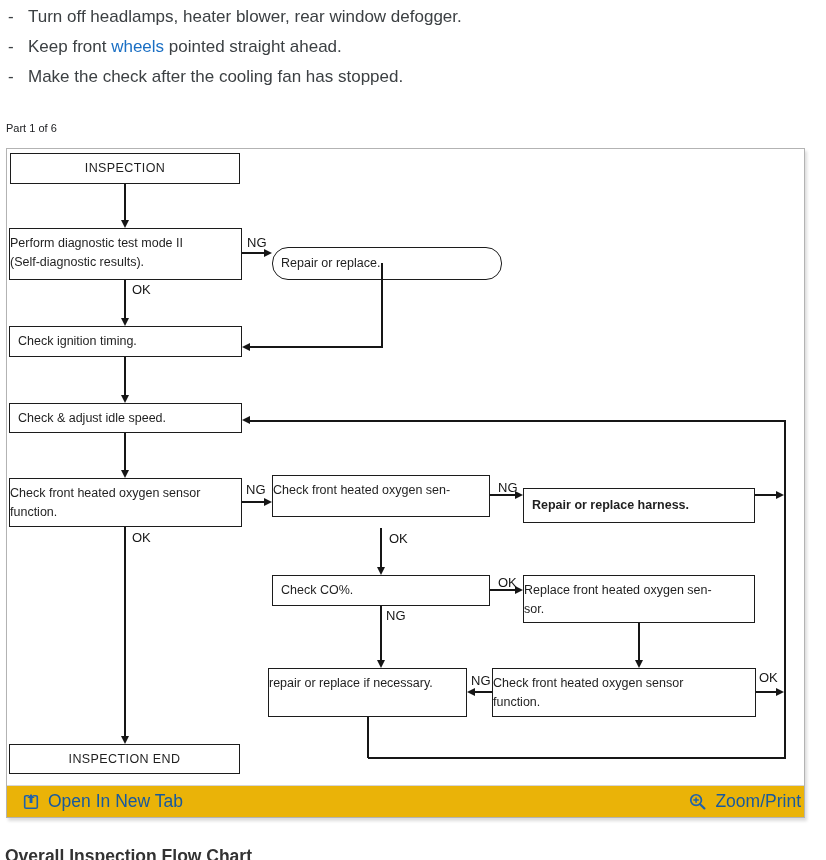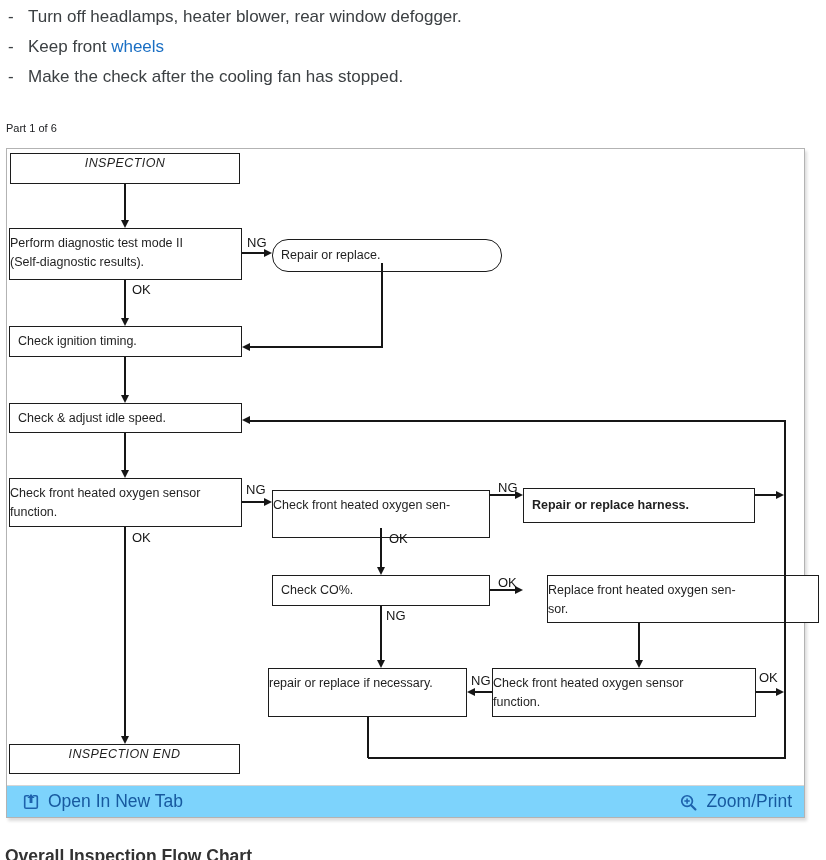--- a/index.html
+++ b/index.html
@@ -22,64 +22,65 @@
     border:1px solid #b3b3b3;background:#ffffff;
     box-shadow:2px 3px 3px rgba(0,0,0,0.14);
   }
   .chart{position:absolute;left:0;top:0;width:797px;height:637px;background:#fff;}
 
   
   .fbox{
     position:absolute;background:#fff;border:1.6px solid #1c1c1c;
     box-sizing:border-box;font-size:12.5px;color:#1f1f1f;line-height:19px;
   }
-  .fbox.center{display:flex;align-items:flex-start;justify-content:center;letter-spacing:.4px;font-style:italic;}
+  .fbox.center{display:flex;align-items:center;justify-content:center;letter-spacing:.4px;}
   .fbox.single{display:flex;align-items:center;padding-left:8px;}
   .fbox.multi{padding:5px 6px 0 0;}
 
   
   .vline{position:absolute;width:1.5px;background:#161616;}
   .hline{position:absolute;height:1.5px;background:#161616;}
   .ah-d{position:absolute;width:0;height:0;border-left:4.5px solid transparent;border-right:4.5px solid transparent;border-top:8px solid #161616;}
   .ah-r{position:absolute;width:0;height:0;border-top:4.5px solid transparent;border-bottom:4.5px solid transparent;border-left:8px solid #161616;}
   .ah-l{position:absolute;width:0;height:0;border-top:4.5px solid transparent;border-bottom:4.5px solid transparent;border-right:8px solid #161616;}
 
   .flbl{position:absolute;font-size:13px;color:#161616;}
 
   
   .widget-footer{
     position:absolute;left:0;bottom:0;width:797px;height:31px;
-    background:#7dd3fc;border-top:1px solid #d6d6d6;
+    background:#eab308;border-top:1px solid #d6d6d6;
     display:flex;align-items:center;justify-content:space-between;
   }
   .footer-link{
     display:flex;align-items:center;gap:8px;font-size:17.5px;color:#17599f;cursor:pointer;
   }
   .footer-link.left{margin-left:15px;}
-  .footer-link.right{margin-right:12px;align-items:flex-end;}
+  .footer-link.right{margin-right:3px;}
   .footer-link svg{display:block;}
 
   
   .bottom-heading{
     position:absolute;left:5px;top:846px;font-size:17.5px;font-weight:700;color:#333;
     white-space:nowrap;
   }
 </style>
 </head>
 <body>
 
 <div class="notes">
   <div class="note-row">
     <span class="note-dash">-</span>
     <span class="note-text">Turn off headlamps, heater blower, rear window defogger.</span>
   </div>
   <div class="note-row">
     <span class="note-dash">-</span>
     <span class="note-text">Keep front </span>
     <span class="note-text inline-link">wheels</span>
+    <span class="note-text"> pointed straight ahead.</span>
   </div>
   <div class="note-row">
     <span class="note-dash">-</span>
     <span class="note-text">Make the check after the cooling fan has stopped.</span>
   </div>
 </div>
 
 <div class="part-label">Part 1 of 6</div>
 
 <div class="widget">
@@ -87,50 +88,50 @@
 
     <div class="fbox center" style="left:3px;top:4px;width:230px;height:31px;">
       <div>INSPECTION</div>
     </div>
 
     <div class="fbox multi" style="left:2px;top:79px;width:233px;height:52px;">
       <div>Perform diagnostic test mode II</div>
       <div>(Self-diagnostic results).</div>
     </div>
 
-    <div class="fbox single" style="left:265px;top:90px;width:230px;height:33px;border-radius:16px;">
+    <div class="fbox single" style="left:265px;top:98px;width:230px;height:33px;border-radius:16px;">
       <div>Repair or replace.</div>
     </div>
 
     <div class="fbox single" style="left:2px;top:177px;width:233px;height:31px;">
       <div>Check ignition timing.</div>
     </div>
 
     <div class="fbox single" style="left:2px;top:254px;width:233px;height:30px;">
       <div>Check &amp; adjust idle speed.</div>
     </div>
 
     <div class="fbox multi" style="left:2px;top:329px;width:233px;height:49px;">
       <div>Check front heated oxygen sensor</div>
       <div>function.</div>
     </div>
 
-    <div class="fbox multi" style="left:265px;top:341px;width:218px;height:48px;">
+    <div class="fbox multi" style="left:265px;top:326px;width:218px;height:42px;">
       <div>Check front heated oxygen sen-</div>
     </div>
 
     <div class="fbox single" style="left:516px;top:339px;width:232px;height:35px;font-weight:bold;">
       <div>Repair or replace harness.</div>
     </div>
 
     <div class="fbox single" style="left:265px;top:426px;width:218px;height:31px;">
       <div>Check CO%.</div>
     </div>
 
-    <div class="fbox multi" style="left:516px;top:426px;width:272px;height:48px;margin-left:24px;">
+    <div class="fbox multi" style="left:516px;top:426px;width:232px;height:48px;">
       <div>Replace front heated oxygen sen-</div>
       <div>sor.</div>
     </div>
 
     <div class="fbox multi" style="left:261px;top:519px;width:199px;height:49px;">
       <div>repair or replace if necessary.</div>
     </div>
 
     <div class="fbox multi" style="left:485px;top:519px;width:264px;height:49px;">
       <div>Check front heated oxygen sensor</div>

